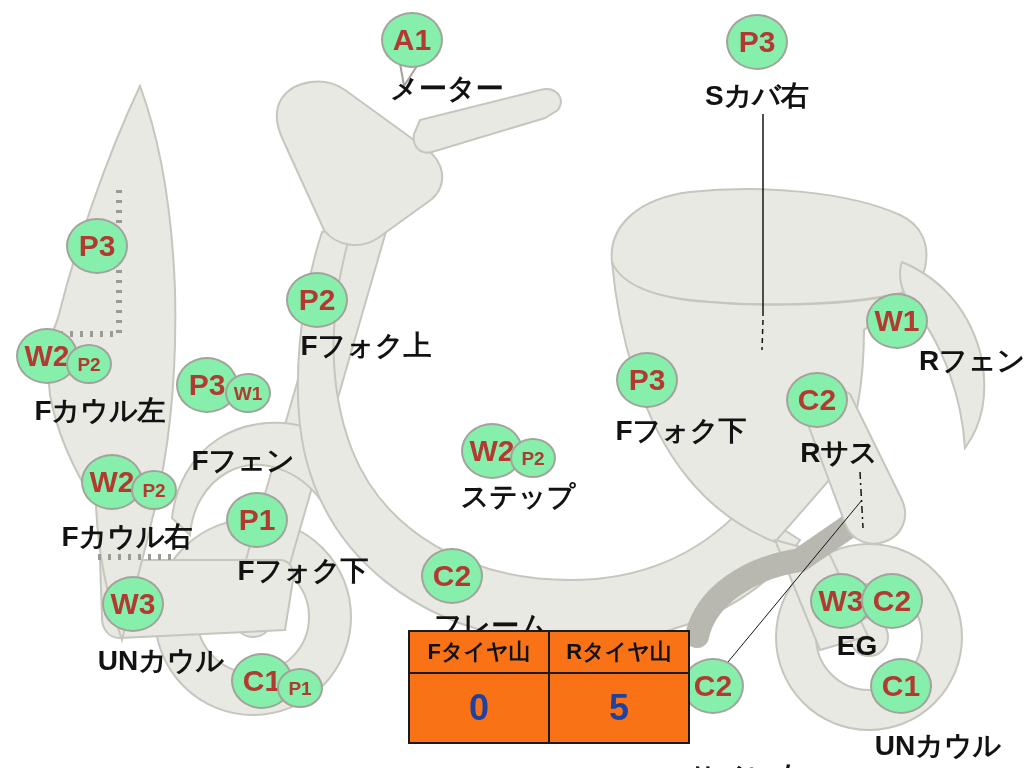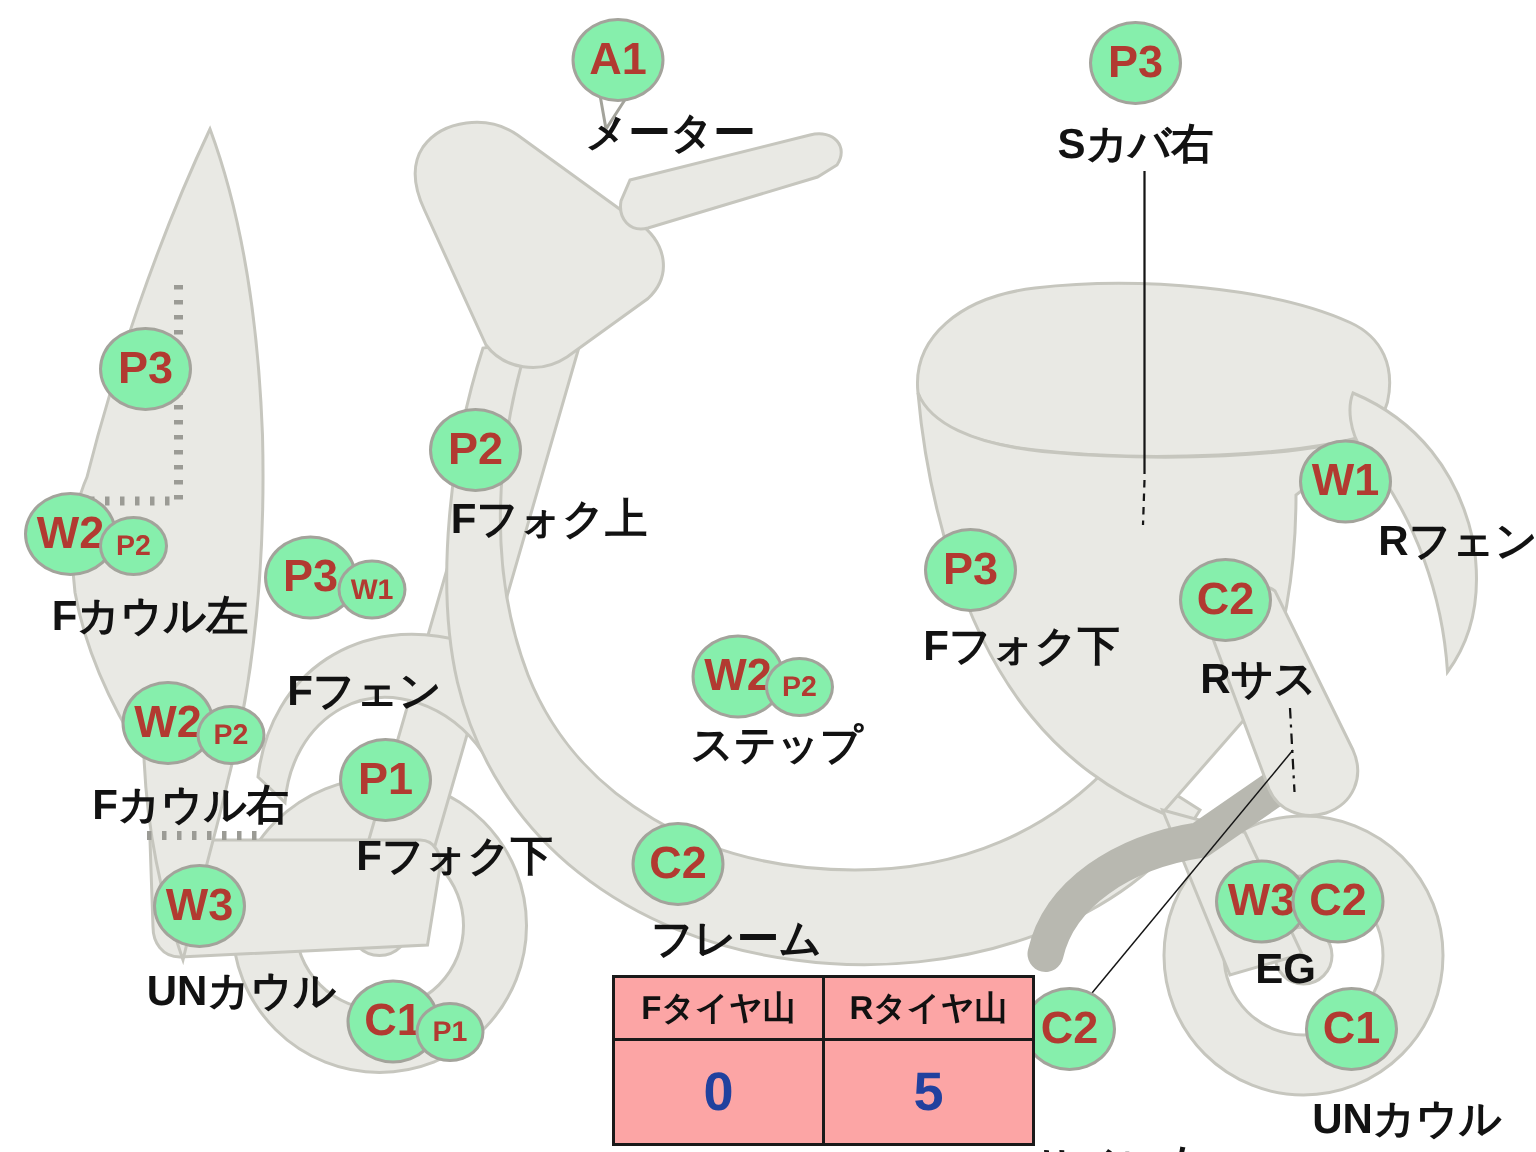--- a/index.html
+++ b/index.html
@@ -7,21 +7,21 @@
          font-family:"Liberation Sans","DejaVu Sans",sans-serif;}
   #scooter-svg{position:absolute;left:0;top:0;z-index:0;}
   .b{position:absolute;z-index:2;transform:translate(-50%,-50%);
      background:#86efac;border:2px solid #a3a39b;border-radius:50%;
      display:flex;align-items:center;justify-content:center;
      color:#b23a31;font-weight:600;line-height:1;}
   .big{width:58px;height:52px;font-size:30px;}
   .sm{width:42px;height:36px;font-size:19px;}
   .lb{position:absolute;z-index:2;transform:translate(-50%,-50%);
       white-space:nowrap;color:#121212;font-size:28px;font-weight:600;}
-  table.tire{position:absolute;left:408px;top:650px;z-index:3;border-collapse:collapse;background:#fca5a5;}
+  table.tire{position:absolute;left:408px;top:630px;z-index:3;border-collapse:collapse;background:#f97316;}
   table.tire th,table.tire td{border:2px solid #1a1a1a;width:136px;text-align:center;}
   table.tire th{height:38px;font-size:22px;font-weight:600;color:#111;}
   table.tire td{height:66px;font-size:36px;font-weight:600;color:#21419e;}
 </style>
 </head>
 <body>
 
 <div id="stage">
 
   <svg id="scooter-svg" width="1024" height="768" viewBox="0 0 1024 768">

